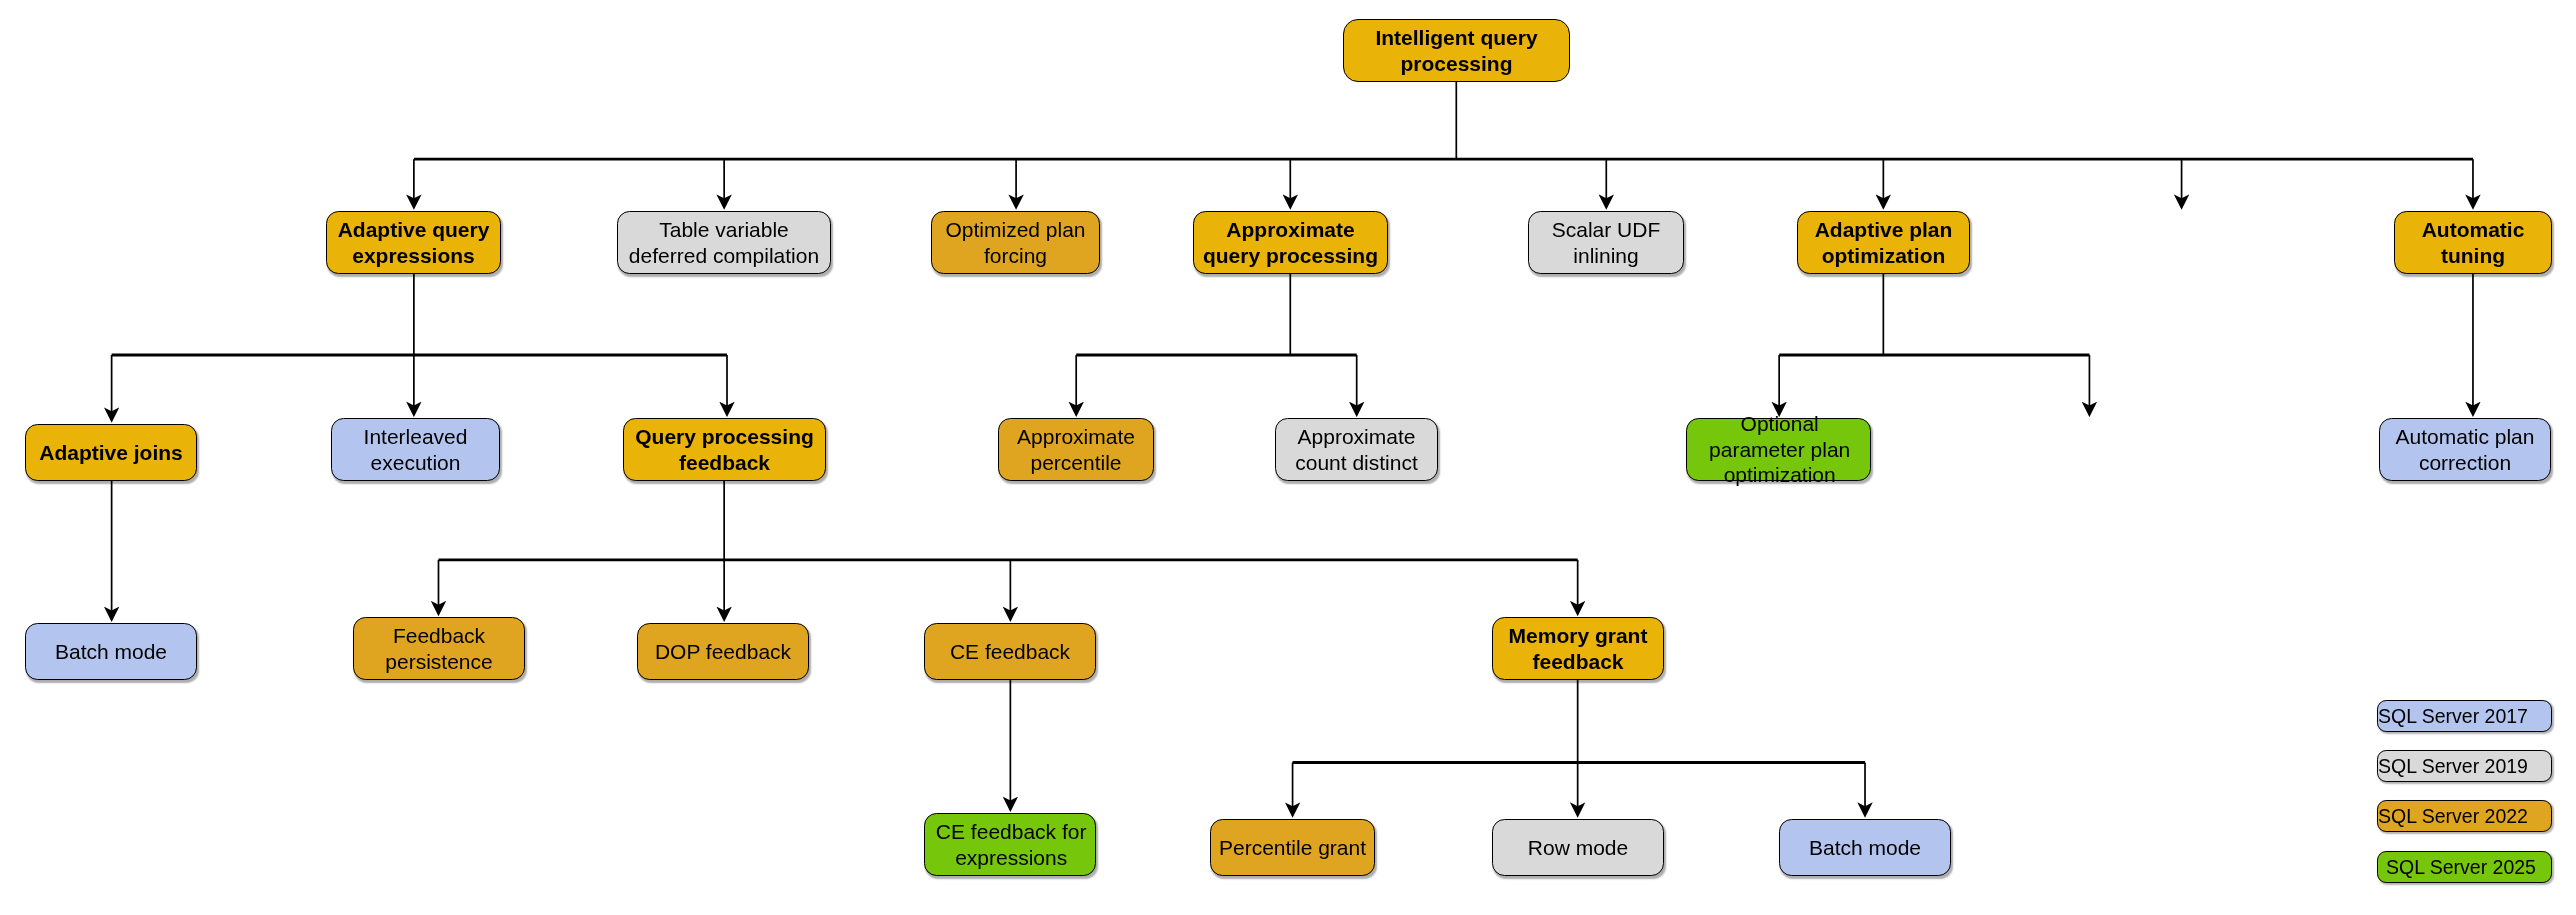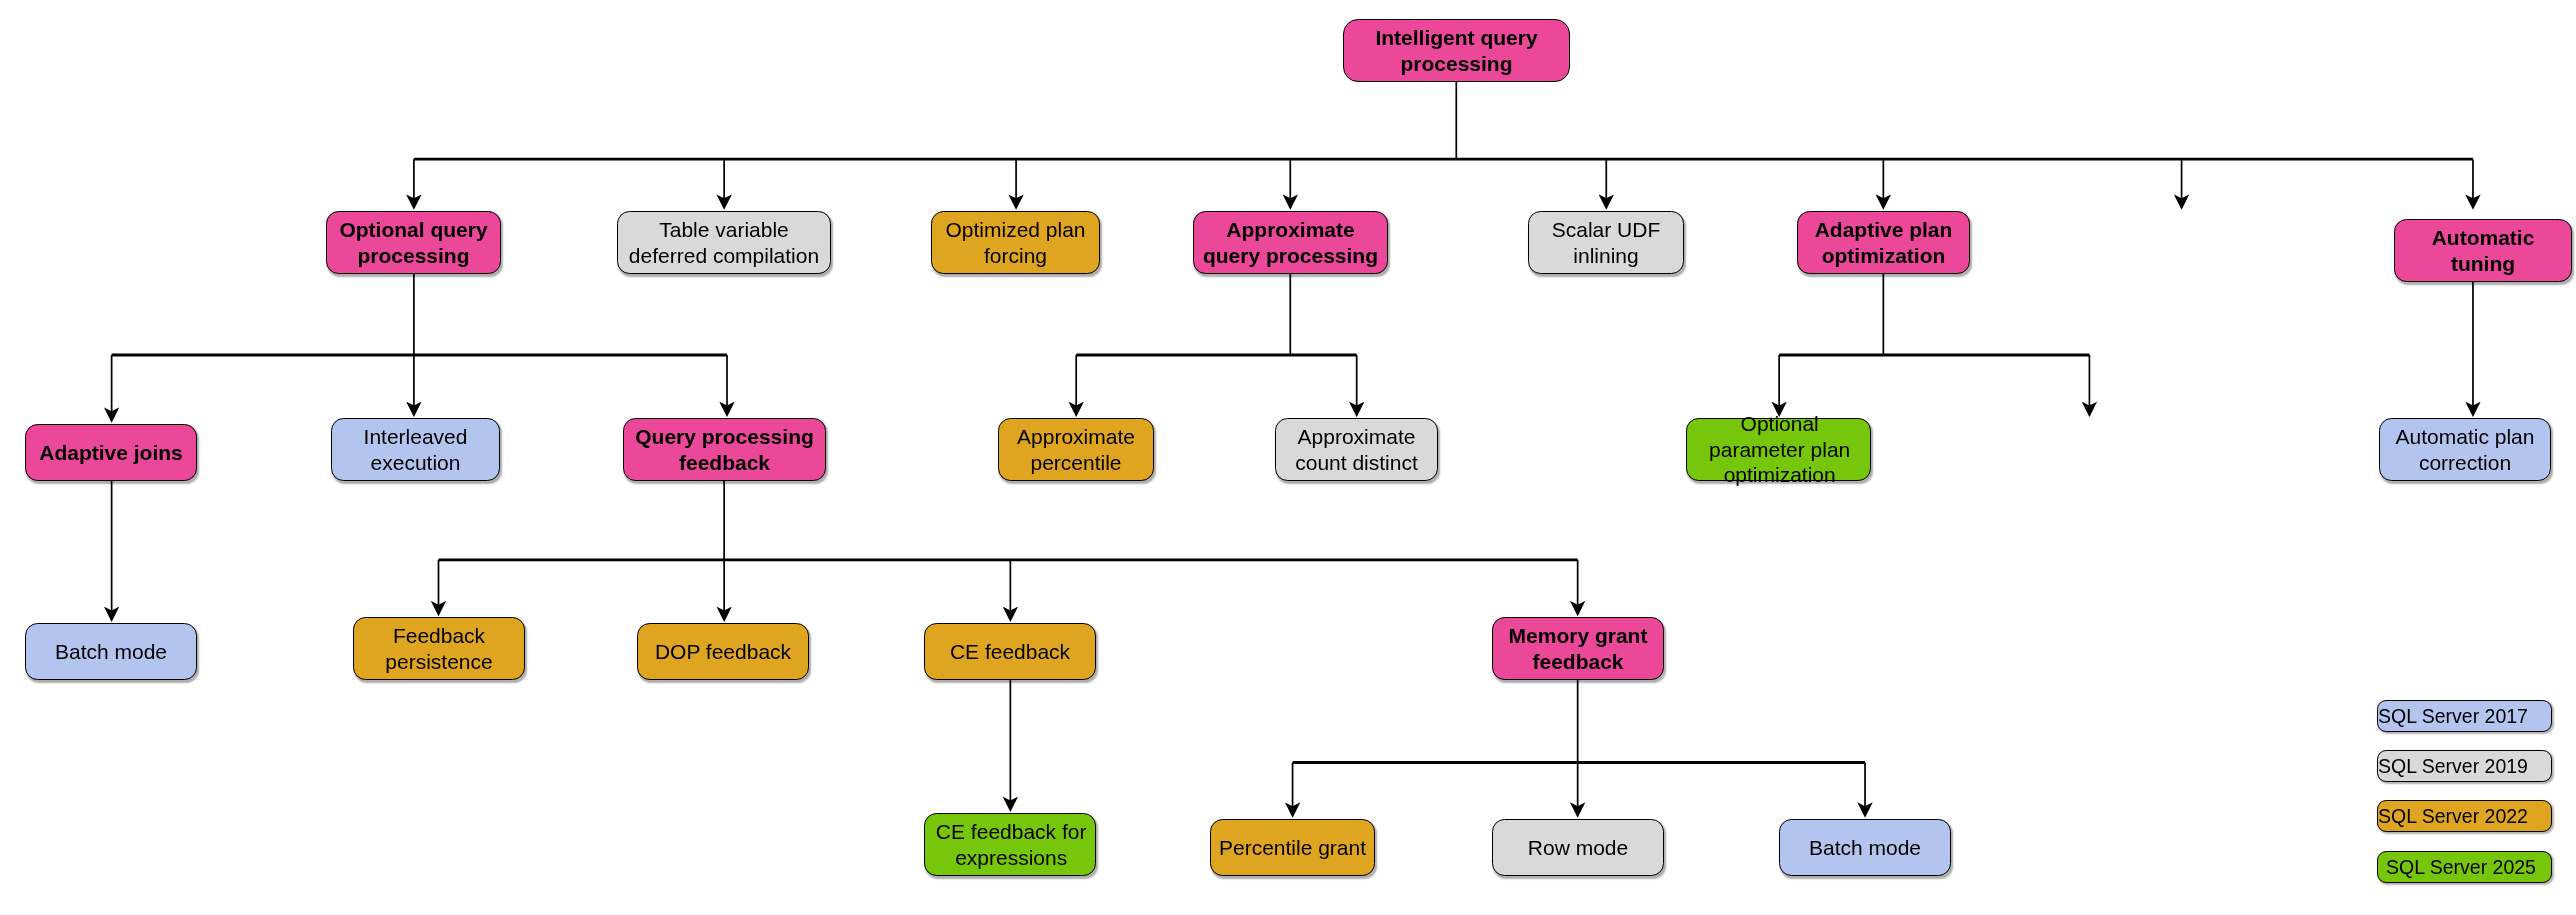--- a/index.html
+++ b/index.html
@@ -42,21 +42,21 @@
   .node .label {
     display: block;
     width: 100%;
   }
   .node.root {
     font-weight: bold;
     box-shadow: none;
     border-radius: 15px;
   }
   .node.bold { font-weight: bold; }
-  .fill-white { background: #ec4899; }
+  .fill-white { background: #eab308; }
   .fill-gray  { background: #d9d9d9; }
   .fill-amber { background: #dfa521; }
   .fill-blue  { background: #b3c4ef; }
   .fill-green { background: #76c70c; padding-left: 8px; }
 
   .legend-item {
     position: absolute;
     box-sizing: border-box;
     border: 1.7px solid #000000;
     border-radius: 9.2px;
@@ -130,38 +130,38 @@
       <path d="M 2756 1332 L 2756 1424" marker-end="url(#arrow)"></path>
       <path d="M 3258 1332 L 3258 1424" marker-end="url(#arrow)"></path>
     </g>
   </svg>
 
   <div class="node fill-white root" style="left:1343px; top:19px; width:227px; height:63px;">
     <span class="label">Intelligent query processing</span>
   </div>
 
   <div class="node fill-white bold" style="left:326px; top:211px; width:175px; height:63px;">
-    <span class="label">Optional query processing</span>
+    <span class="label">Adaptive query expressions</span>
   </div>
   <div class="node fill-gray" style="left:617px; top:211px; width:214px; height:63px;">
     <span class="label">Table variable deferred compilation</span>
   </div>
   <div class="node fill-amber" style="left:931px; top:211px; width:169px; height:63px;">
     <span class="label">Optimized plan forcing</span>
   </div>
   <div class="node fill-white bold" style="left:1193px; top:211px; width:195px; height:63px;">
     <span class="label">Approximate query processing</span>
   </div>
   <div class="node fill-gray" style="left:1528px; top:211px; width:156px; height:63px;">
     <span class="label">Scalar UDF inlining</span>
   </div>
   <div class="node fill-white bold" style="left:1797px; top:211px; width:173px; height:63px;">
     <span class="label">Adaptive plan optimization</span>
   </div>
-  <div class="node fill-white bold" style="left:2394px; top:211px; width:178px; height:63px;margin-top:8px;">
+  <div class="node fill-white bold" style="left:2394px; top:211px; width:158px; height:63px;">
     <span class="label">Automatic tuning</span>
   </div>
 
   <div class="node fill-white bold" style="left:25px; top:424px; width:172px; height:57px;">
     <span class="label">Adaptive joins</span>
   </div>
   <div class="node fill-blue" style="left:331px; top:418px; width:169px; height:63px;">
     <span class="label">Interleaved execution</span>
   </div>
   <div class="node fill-white bold" style="left:623px; top:418px; width:203px; height:63px;">

